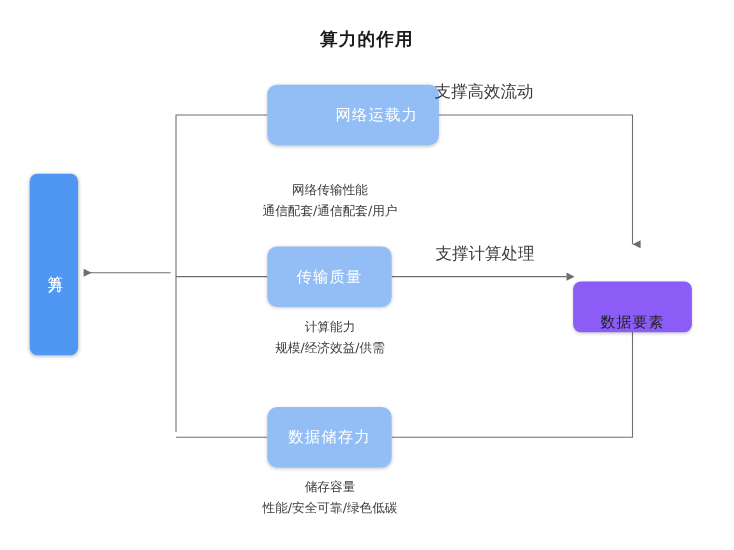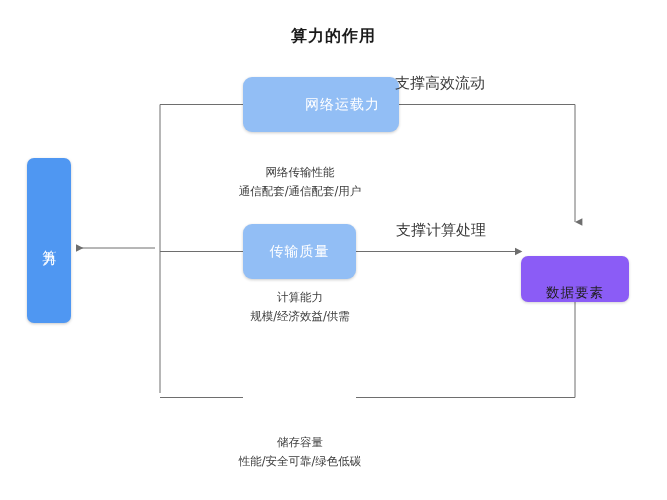--- a/index.html
+++ b/index.html
@@ -172,20 +172,23 @@
   <div class="node-left">
     <span class="vtext">算力</span>
   </div>
 
   <div class="node-cap" id="cap-0">
     <span>网络运载力</span>
   </div>
   <div class="node-cap" id="cap-1">
     <span>传输质量</span>
   </div>
+  <div class="node-cap" id="cap-2">
+    <span>数据储存力</span>
+  </div>
 
   <div class="caption" id="cap-note-0">
     <div>网络传输性能</div>
     <div>通信配套/通信配套/用户</div>
   </div>
   <div class="caption" id="cap-note-2">
     <div>储存容量</div>
     <div>性能/安全可靠/绿色低碳</div>
   </div>
   <div class="caption" id="cap-note-1">

